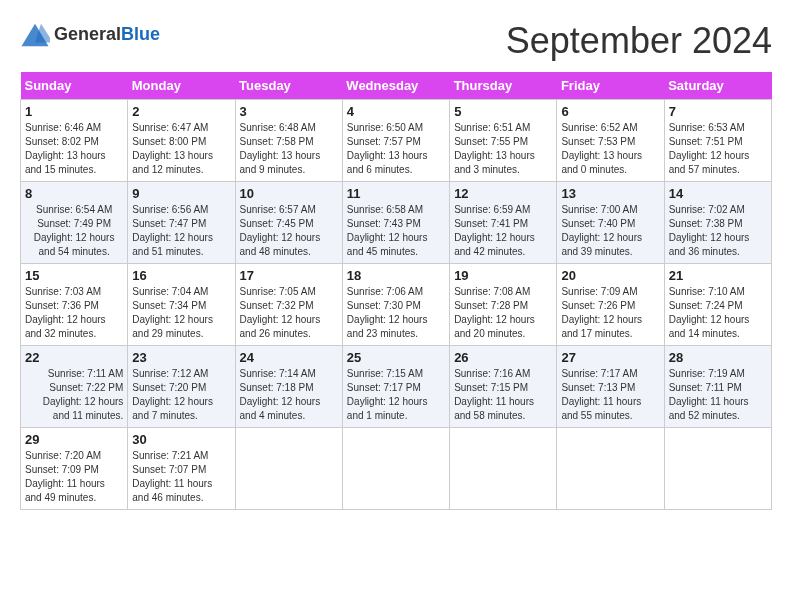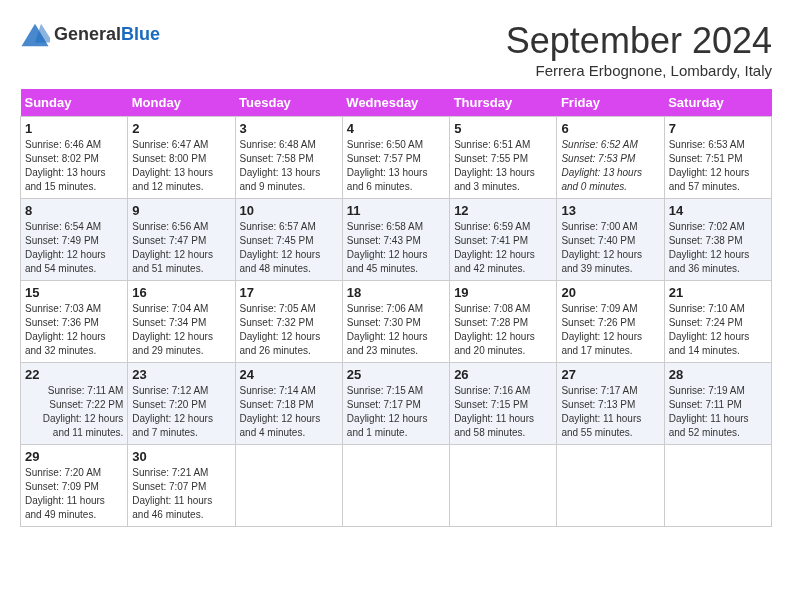--- a/index.html
+++ b/index.html
@@ -102,21 +102,20 @@
       <polygon points="20,5 38,35 2,35" fill="#1a6abf" opacity="0.8"></polygon>
       <polygon points="28,5 44,30 20,30" fill="#1a6abf" opacity="0.5"></polygon>
     </svg>
     <div class="logo-text">
       <span class="logo-general">General</span>
       <span class="logo-blue">Blue</span>
     </div>
   </div>
   <div class="title-block">
     <div class="month-title">September 2024</div>
-    <div class="location">Ferrera Erbognone, Lombardy, Italy</div>
   </div>
 </div>
 
 <table>
   <thead>
     <tr>
     <th>Sunday</th>
         <th>Monday</th>
         <th>Tuesday</th>
         <th>Wednesday</th>
@@ -152,35 +151,35 @@
 Daylight: 13 hours and 6 minutes.</div>
         </td>
         <td>
           <span class="day-num">5</span>
           <div class="day-info" style="white-space: pre-line;">Sunrise: 6:51 AM
 Sunset: 7:55 PM
 Daylight: 13 hours and 3 minutes.</div>
         </td>
         <td>
           <span class="day-num">6</span>
-          <div class="day-info" style="white-space: pre-line; font-style: italic;">Sunrise: 6:52 AM
+          <div class="day-info" style="white-space: pre-line;">Sunrise: 6:52 AM
 Sunset: 7:53 PM
 Daylight: 13 hours and 0 minutes.</div>
         </td>
         <td>
           <span class="day-num">7</span>
           <div class="day-info" style="white-space: pre-line;">Sunrise: 6:53 AM
 Sunset: 7:51 PM
 Daylight: 12 hours and 57 minutes.</div>
         </td>
       </tr>
       <tr>
         <td>
           <span class="day-num">8</span>
-          <div class="day-info" style="white-space: pre-line;">Sunrise: 6:54 AM
+          <div class="day-info" style="white-space: pre-line; text-align: center;">Sunrise: 6:54 AM
 Sunset: 7:49 PM
 Daylight: 12 hours and 54 minutes.</div>
         </td>
         <td>
           <span class="day-num">9</span>
           <div class="day-info" style="white-space: pre-line;">Sunrise: 6:56 AM
 Sunset: 7:47 PM
 Daylight: 12 hours and 51 minutes.</div>
         </td>
         <td>

